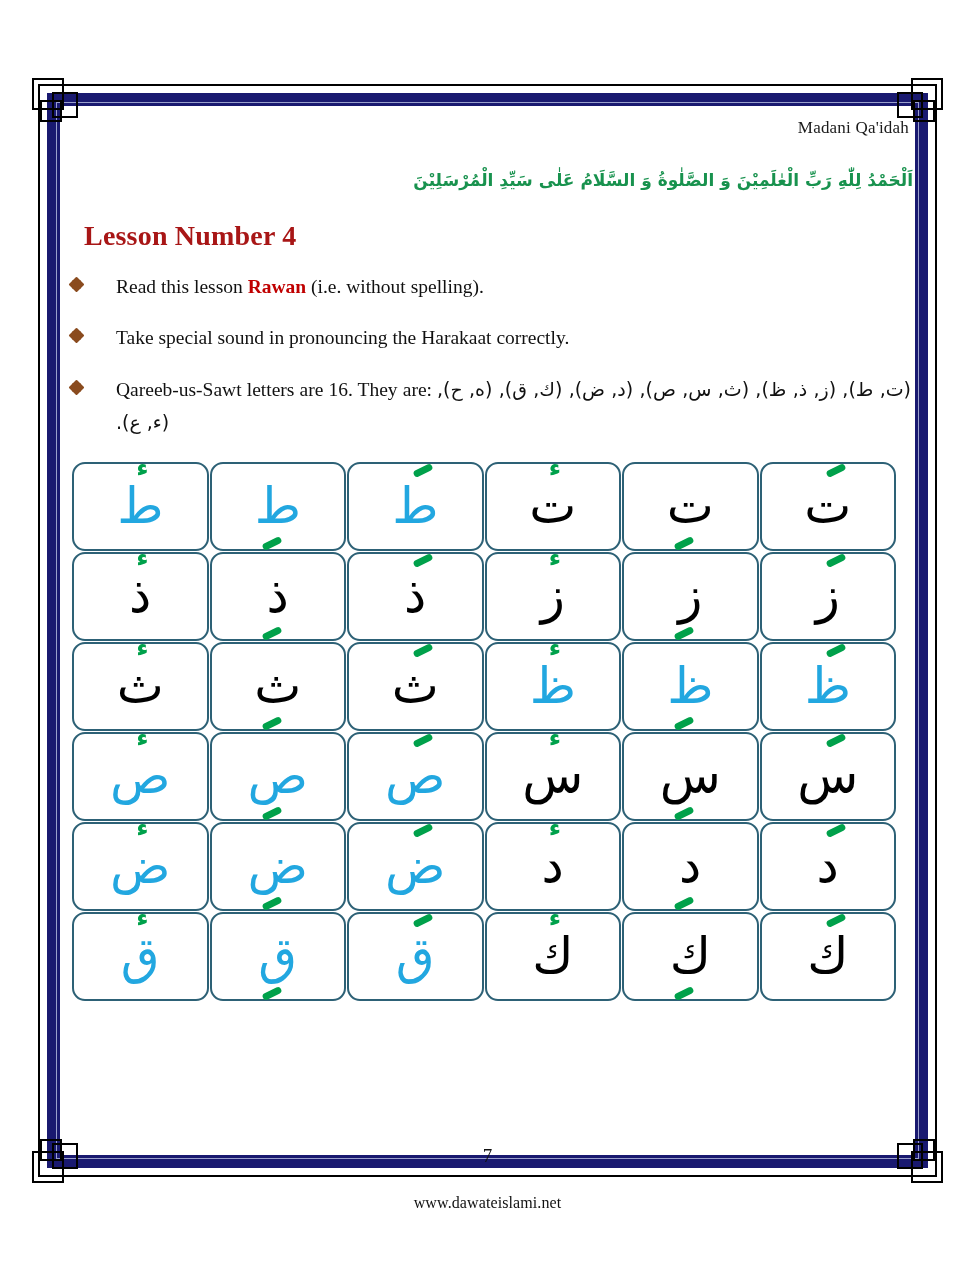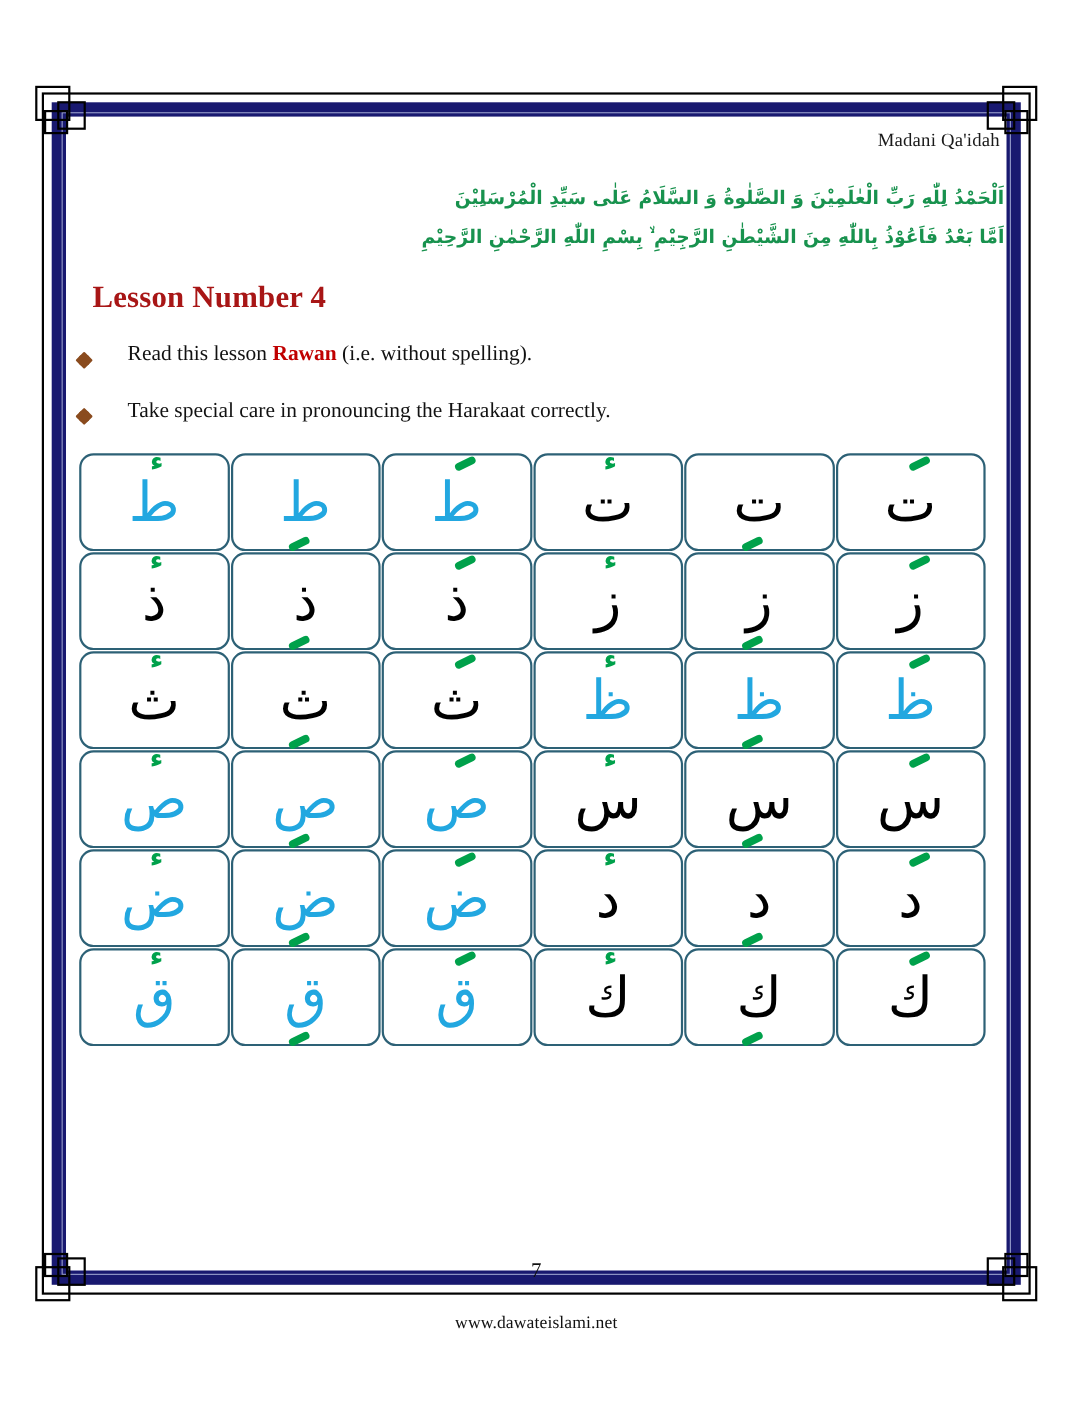--- a/index.html
+++ b/index.html
@@ -123,21 +123,21 @@
     font-weight: bold;
     color: #a81616;
     letter-spacing: 0.2px;
   }
 
   .bullets {
     margin-top: 14px;
   }
   .bullet-row {
     display: flex;
-    align-items: flex-end;
+    align-items: flex-start;
     margin-top: 18px;
   }
   .bullet-mark {
     flex: 0 0 auto;
     width: 46px;
     padding-top: 7px;
     text-align: left;
     padding-left: 8px;
   }
   .diamond-glyph {
@@ -300,33 +300,36 @@
 
   <div class="page-number">7</div>
 </div>
 
 <div class="content">
 
   <div class="book-title">Madani Qa'idah</div>
 
   <div class="arabic-head">
     <div class="line1">اَلْحَمْدُ لِلّٰهِ رَبِّ الْعٰلَمِيْنَ وَ الصَّلٰوةُ وَ السَّلَامُ عَلٰى سَيِّدِ الْمُرْسَلِيْنَ</div>
-    <div class="line2">اَمَّا بَعْدُ فَاَعُوْذُ بِاللّٰهِ مِنَ الشَّيْطٰنِ الرَّجِيْمِ ۙ بِسْمِ اللّٰهِ الرَّحْمٰنِ الرَّحِيْمِ</div>
   </div>
 
   <div class="lesson-title">Lesson Number 4</div>
 
   <div class="bullets">
       <div class="bullet-row">
         <div class="bullet-mark"><span class="diamond-glyph"><i></i><i></i><i></i><i></i></span></div>
         <div class="bullet-text"><span>Read this lesson </span><span class="hl">Rawan</span><span> (i.e. without spelling).</span></div>
       </div>
       <div class="bullet-row">
         <div class="bullet-mark"><span class="diamond-glyph"><i></i><i></i><i></i><i></i></span></div>
-        <div class="bullet-text"><span>Take special care in pronouncing the Harakaat correctly.</span></div>
+        <div class="bullet-text"><span>Take special sound in pronouncing the Harakaat correctly.</span></div>
+      </div>
+      <div class="bullet-row">
+        <div class="bullet-mark"><span class="diamond-glyph"><i></i><i></i><i></i><i></i></span></div>
+        <div class="bullet-text"><span>Qareeb-us-Sawt letters are 16. They are: </span><span class="ar-inline">(ت, ط), (ز, ذ, ظ), (ث, س, ص), (د, ض), (ك, ق), (ه, ح), (ء, ع).</span></div>
       </div>
     </div>
 
   <div class="letter-grid">
       <div class="cell">
         <div class="glyph-wrap">
           <span class="base-letter c-blue">ط</span>
           <span class="harakah h-damma">ء</span>
         </div>
       </div>

